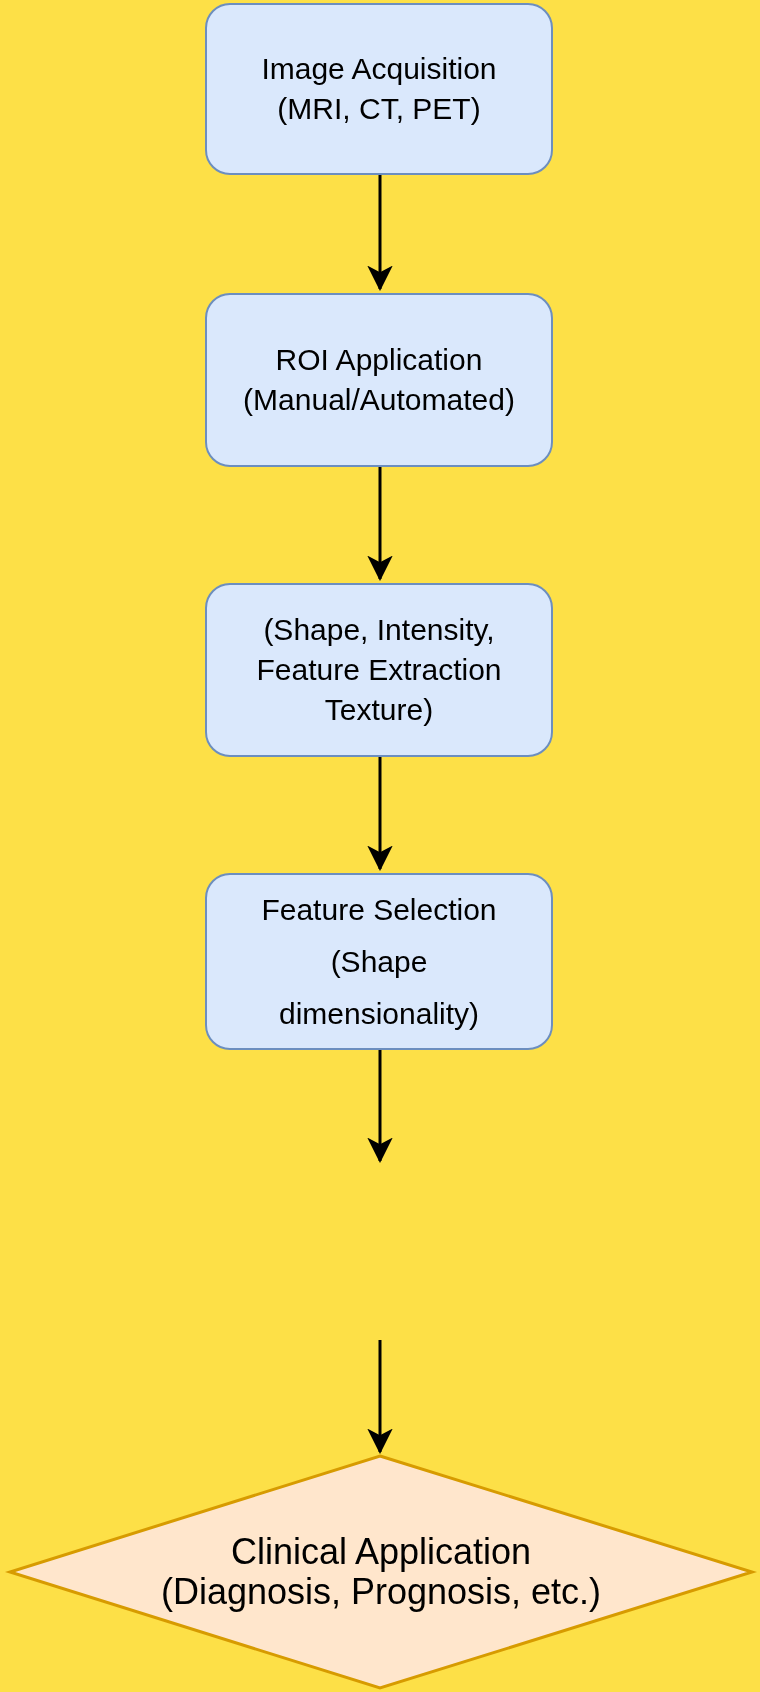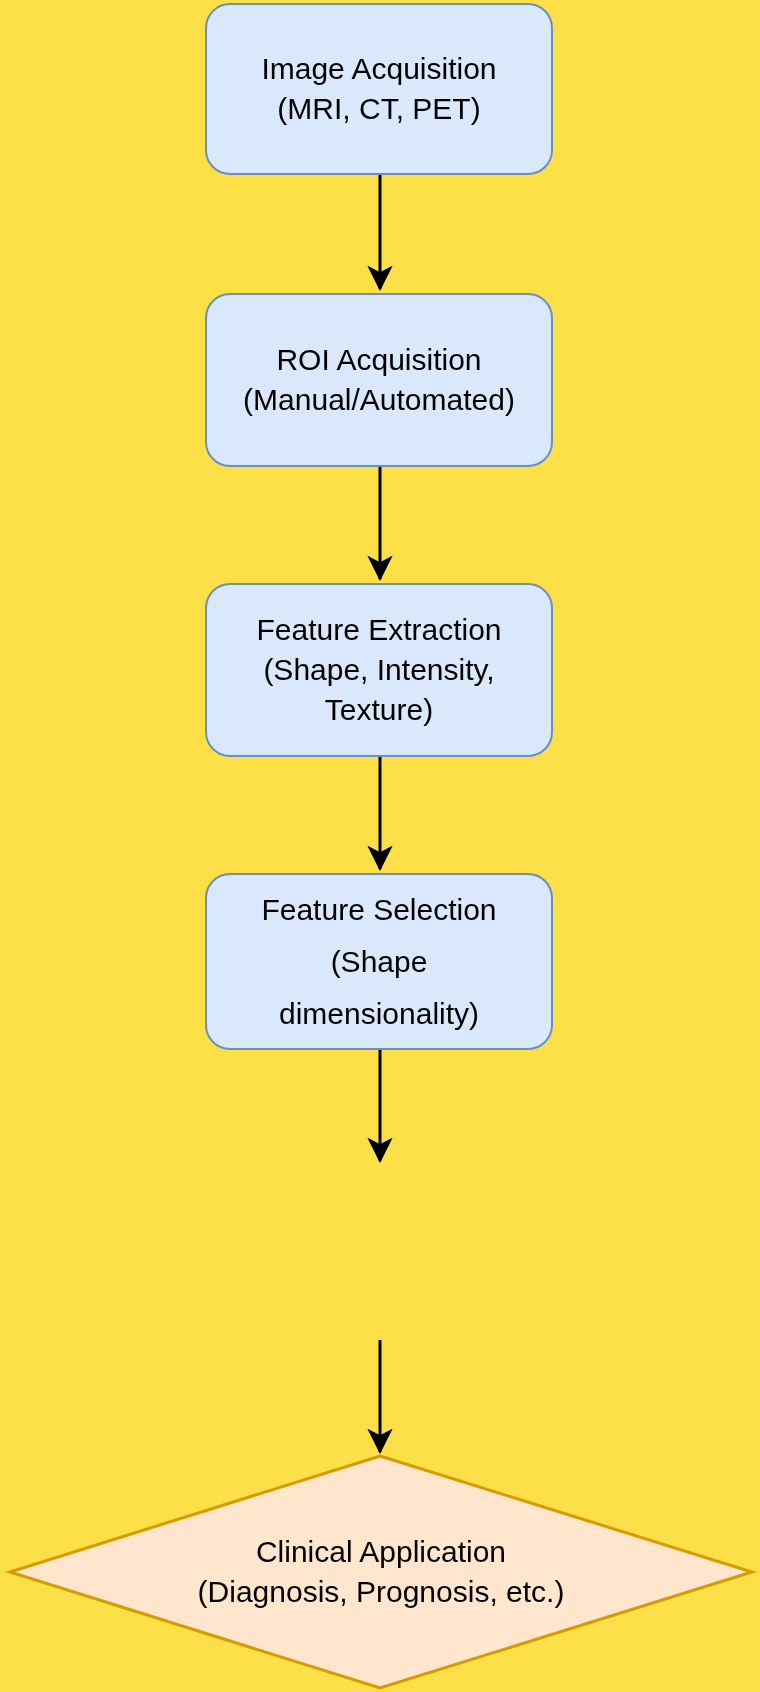--- a/index.html
+++ b/index.html
@@ -52,21 +52,21 @@
     position: absolute;
     left: 10px;
     top: 1456px;
     width: 742px;
     height: 232px;
     display: flex;
     flex-direction: column;
     align-items: center;
     justify-content: center;
     text-align: center;
-    font-size: 30px;
+    font-size: 36px;
     line-height: 40px;
   }
 </style>
 </head>
 <body>
 
 <div class="canvas">
 
   <svg class="edges-layer" width="760" height="1692" viewBox="0 0 760 1692">
     <defs>
@@ -80,27 +80,27 @@
     <line x1="380" y1="1050" x2="380" y2="1161" stroke="#000000" stroke-width="3" marker-end="url(#arrowhead)"></line>
     <line x1="380" y1="1340" x2="380" y2="1452" stroke="#000000" stroke-width="3" marker-end="url(#arrowhead)"></line>
   </svg>
 
   <div class="node node--blue node-1">
     <span class="node-line">Image Acquisition</span>
     <span class="node-line">(MRI, CT, PET)</span>
   </div>
 
   <div class="node node--blue node-2">
-    <span class="node-line">ROI Acquisition</span>
+    <span class="node-line">ROI Application</span>
     <span class="node-line">(Manual/Automated)</span>
   </div>
 
   <div class="node node--blue node-3">
+    <span class="node-line">(Shape, Intensity,</span>
     <span class="node-line">Feature Extraction</span>
-    <span class="node-line">(Shape, Intensity,</span>
     <span class="node-line">Texture)</span>
   </div>
 
   <div class="node node--blue node-4">
     <span class="node-line">Feature Selection</span>
     <span class="node-line">(Shape</span>
     <span class="node-line">dimensionality)</span>
   </div>
 
 

